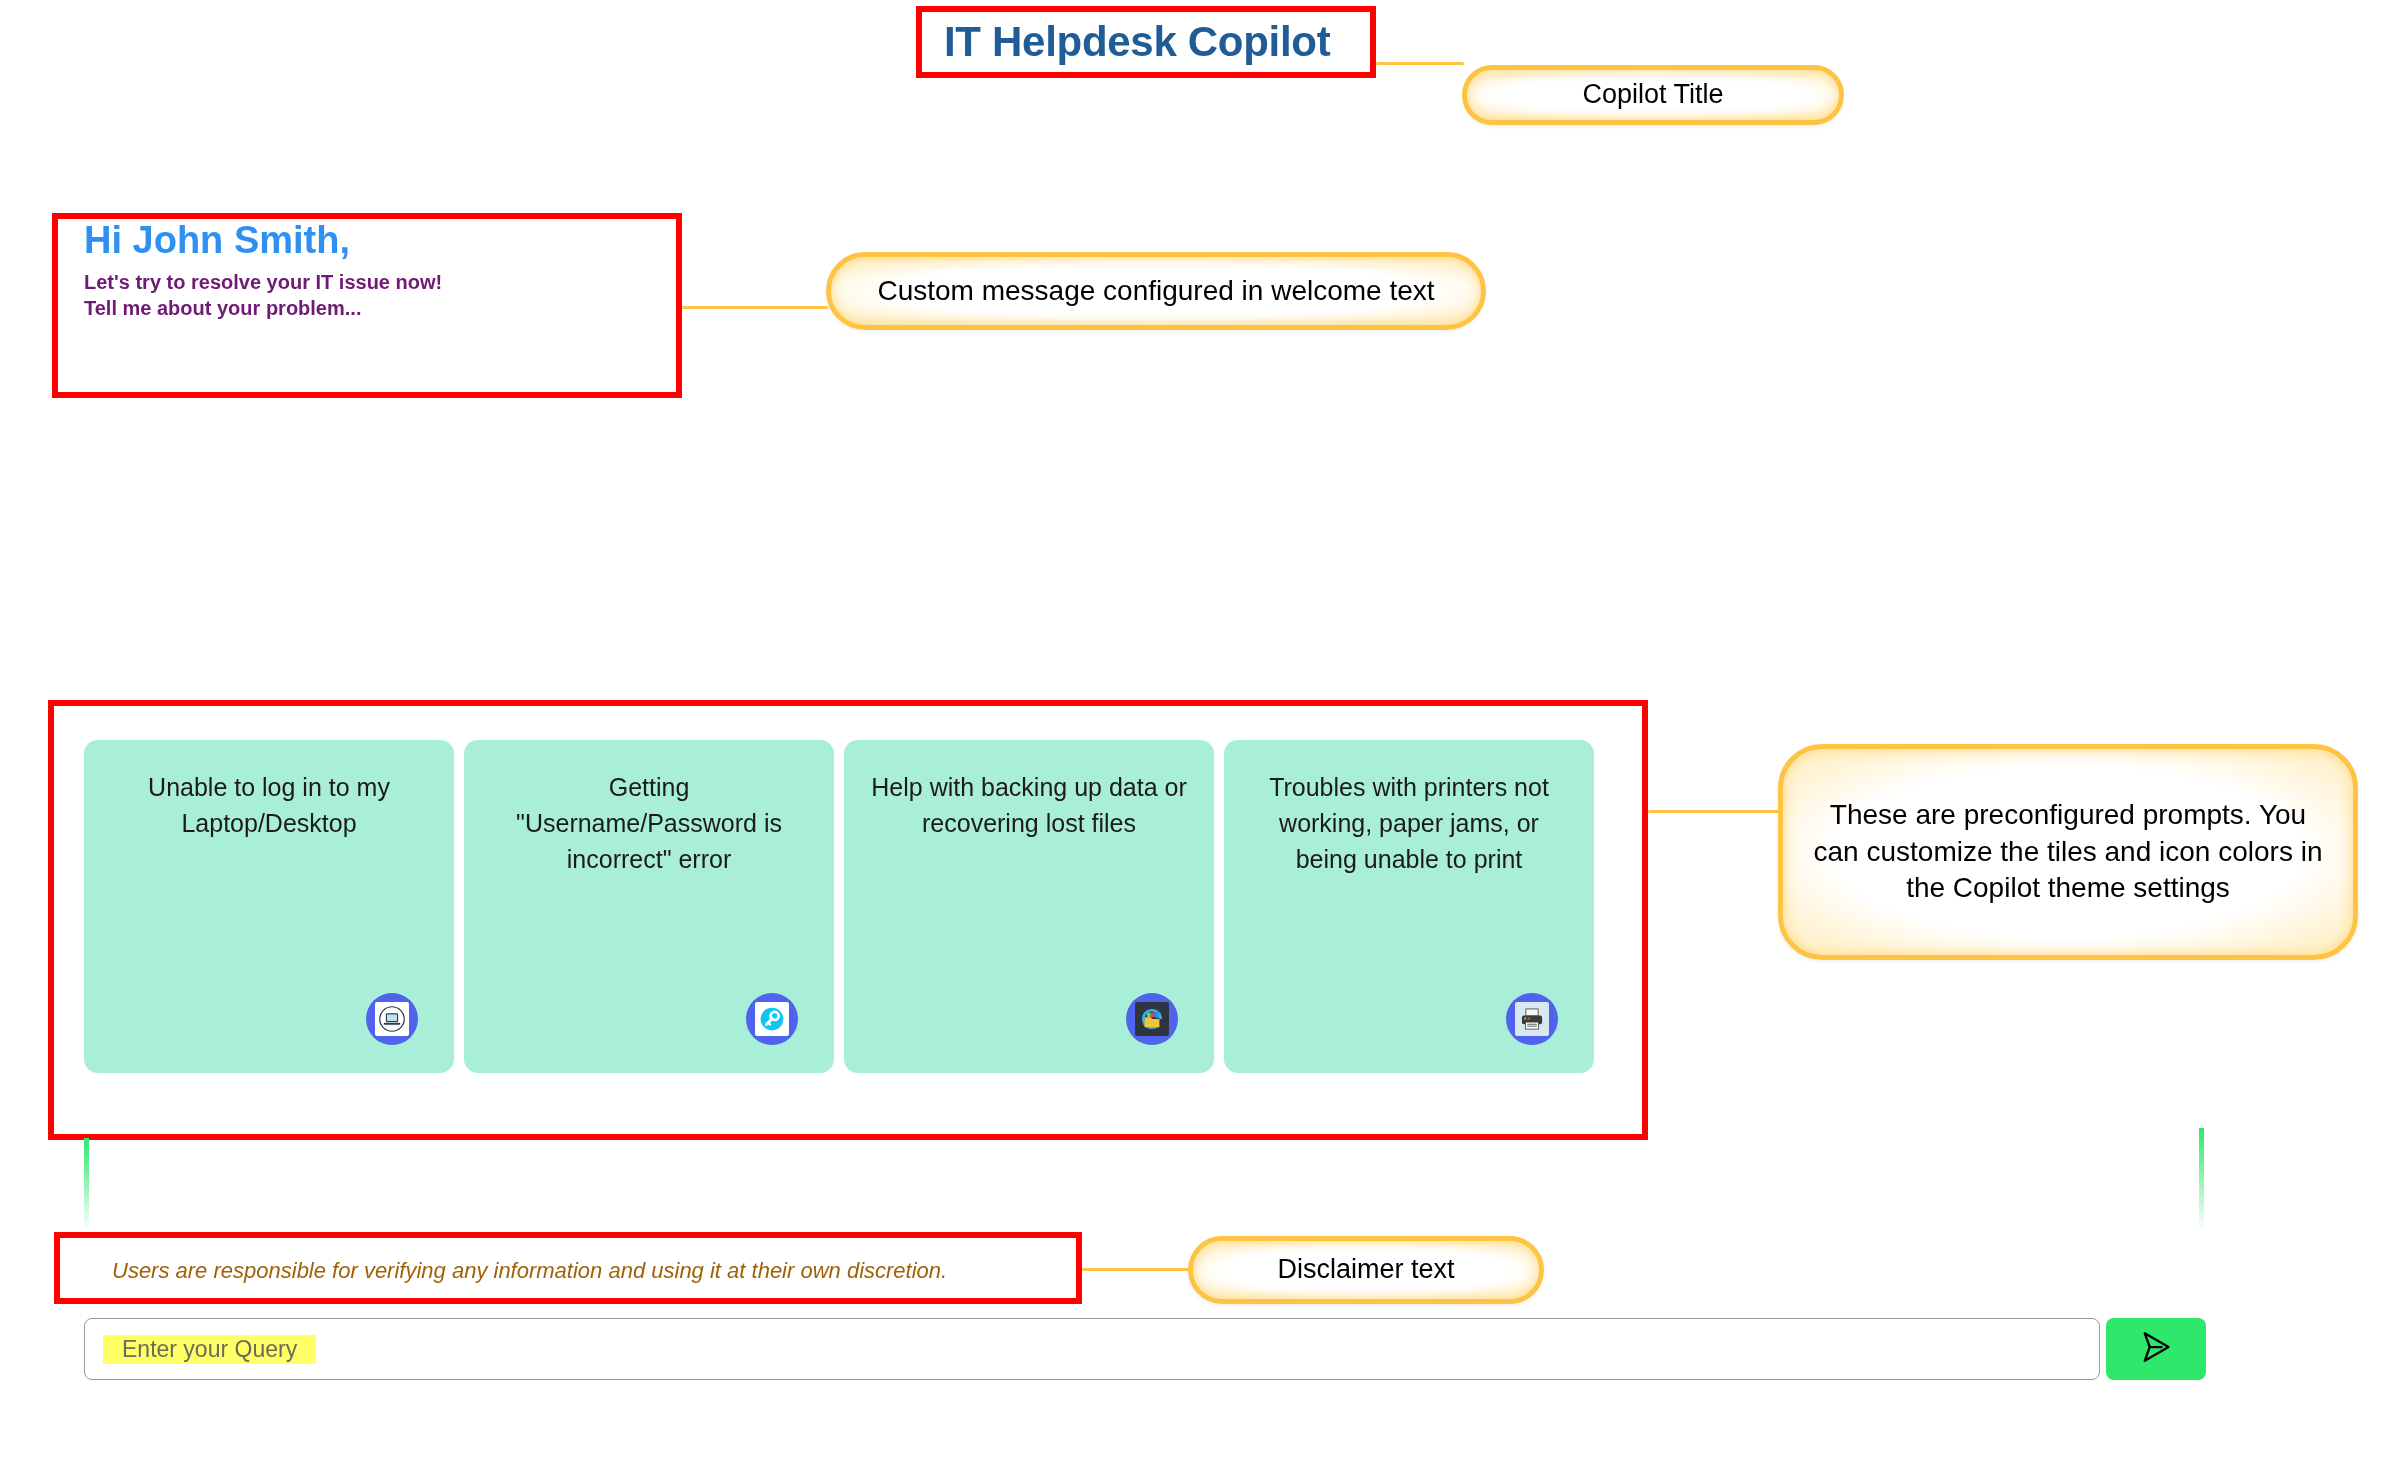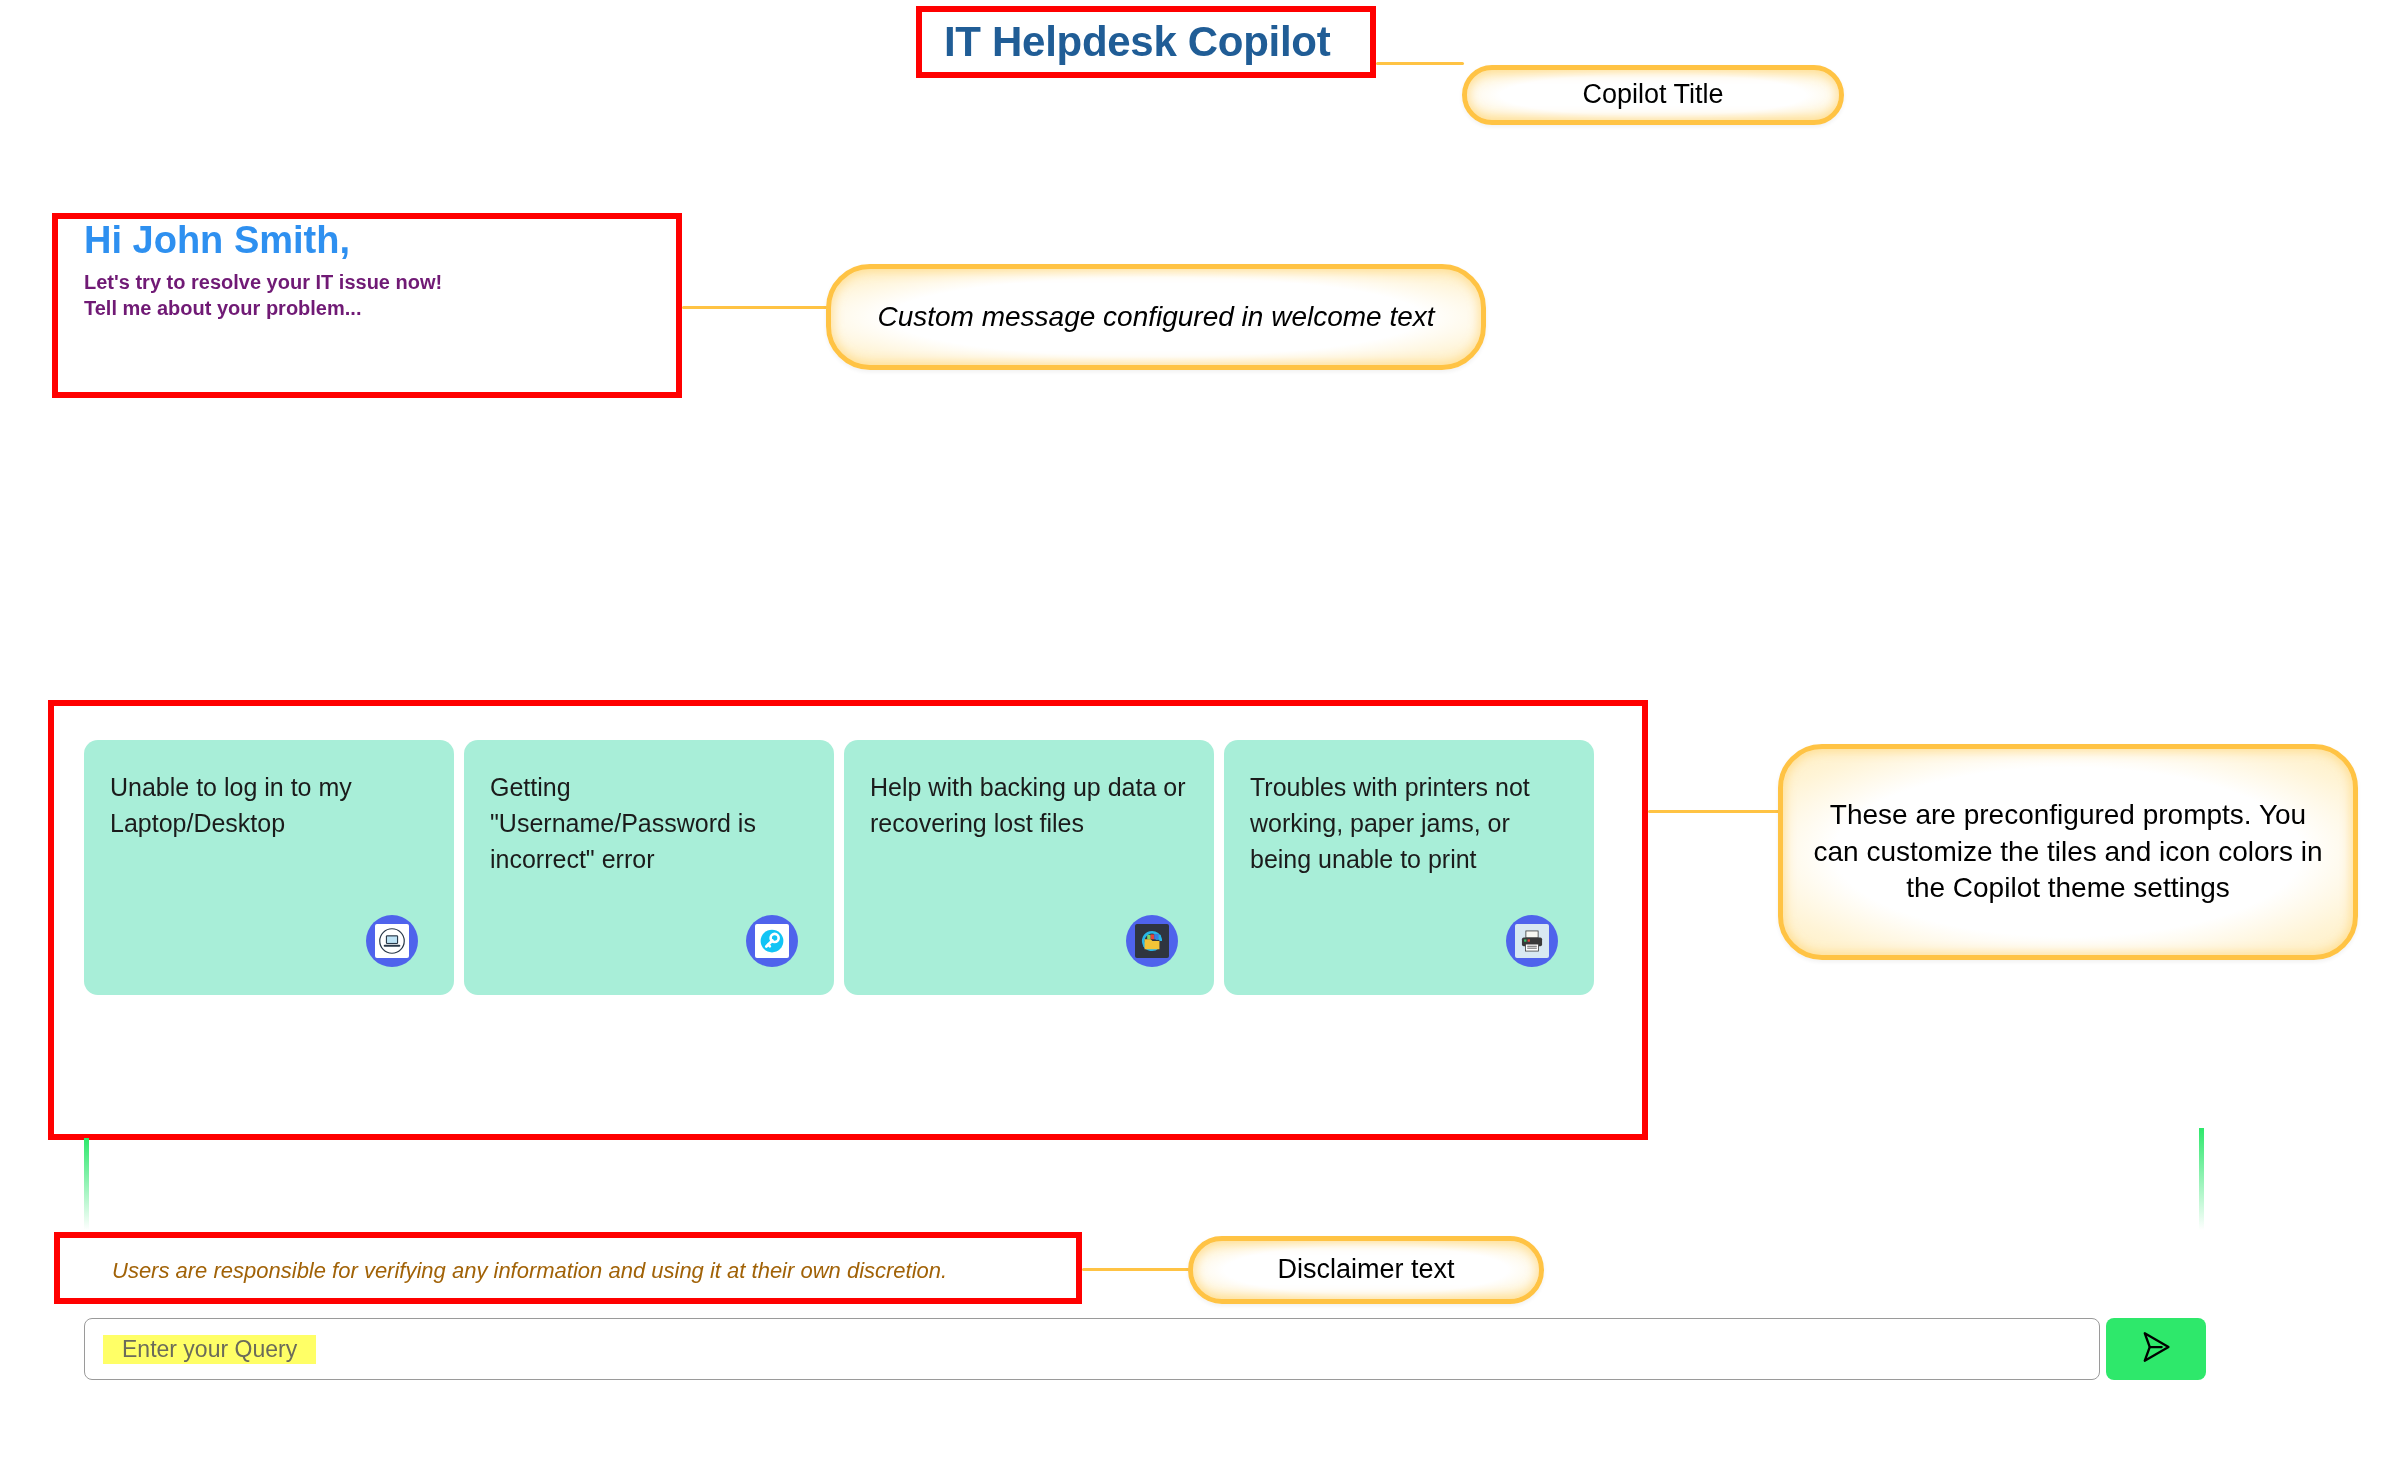--- a/index.html
+++ b/index.html
@@ -84,23 +84,24 @@
     line-height: 1.32;
     white-space: nowrap;
   }
 
   
   #tiles {
     position: absolute;
     left: 84px;
     top: 740px;
     width: 1510px;
-    height: 255px;
+    height: 333px;
     display: flex;
     gap: 10px;
+    text-align: center;
   }
   .tile {
     position: relative;
     flex: 1 1 0;
     background: #a8eed8;
     border-radius: 14px;
     padding: 30px 26px 0 26px;
     overflow: hidden;
     cursor: pointer;
   }
@@ -210,21 +211,21 @@
     <span>Copilot Title</span>
   </div>
 
   <div id="welcome">
     <div class="greeting">Hi John Smith,</div>
     <div class="sub-line">Let's try to resolve your IT issue now!</div>
     <div class="sub-line">Tell me about your problem...</div>
   </div>
   <div class="anno-box" style="left:52px; top:213px; width:630px; height:185px;"></div>
   <div class="leader" style="left:682px; top:306px; width:146px;"></div>
-  <div class="callout ct-2" style="left:826px; top:264px; width:660px; height:106px;font-style:italic;">
+  <div class="callout ct-2" style="left:826px; top:252px; width:660px; height:78px;">
     <span>Custom message configured in welcome text</span>
   </div>
 
   <div id="tiles">
 
     <div class="tile">
       <div class="tile-text">Unable to log in to my Laptop/Desktop</div>
       <div class="tile-icon">
         <span class="glyph-plate plate-white">
           <svg class="glyph-svg" width="28" height="28" viewBox="0 0 32 32" aria-hidden="true">

